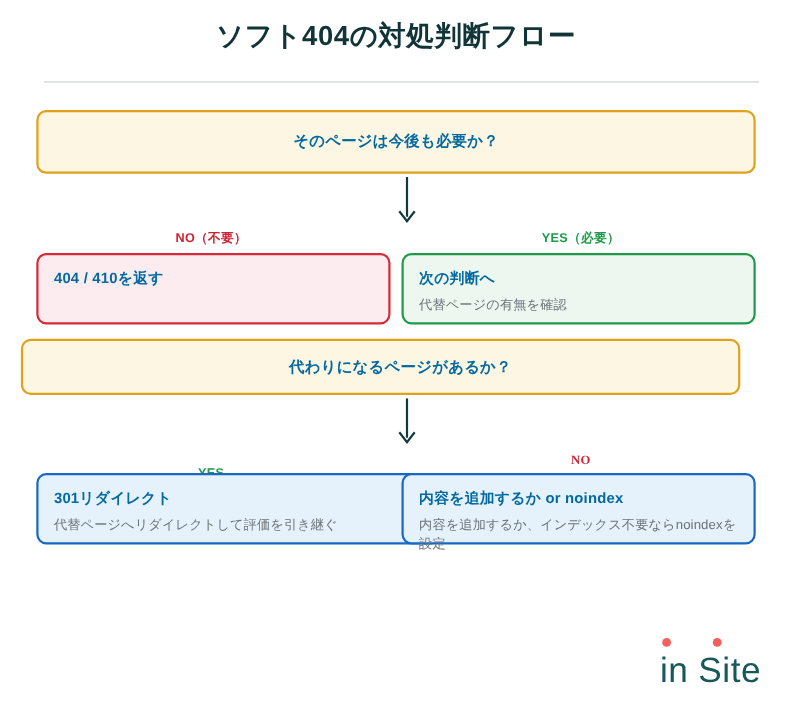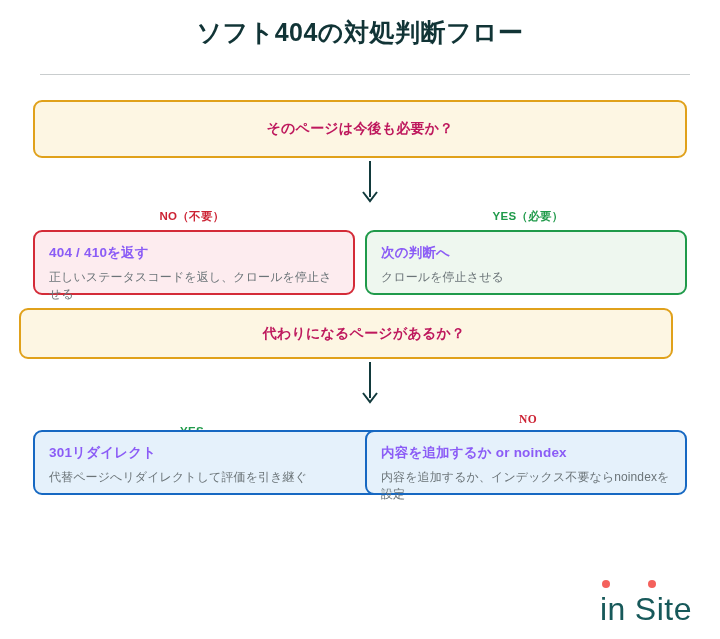--- a/index.html
+++ b/index.html
@@ -55,31 +55,31 @@
   .decision {
     background: #fdf6e3;
     border-color: #e0a11b;
     display: flex;
     align-items: center;
     justify-content: center;
   }
   .decision .q-text {
     font-size: 14px;
     font-weight: bold;
-    color: #be185d;
+    color: #0369a1;
     letter-spacing: 0.2px;
   }
 
   .outcome {
     padding: 12px 14px 0 14px;
   }
   .outcome .o-title {
     font-size: 13.5px;
     font-weight: bold;
-    color: #8b5cf6;
+    color: #0369a1;
     margin: 0 0 7px 0;
     letter-spacing: 0.2px;
   }
   .outcome .o-desc {
     font-size: 12px;
     color: #6b7478;
     margin: 0;
     letter-spacing: 0.1px;
   }
 
@@ -162,26 +162,25 @@
       <line x1="12" y1="0" x2="12" y2="36" stroke="#123a3c" stroke-width="2"></line>
       <polyline points="5,31 12,40 19,31" fill="none" stroke="#123a3c" stroke-width="2"></polyline>
     </svg>
   </div>
 
   <div class="branch-label label-no" style="left:192px; top:209px;">NO（不要）</div>
   <div class="branch-label label-yes" style="left:528px; top:209px;">YES（必要）</div>
 
   <div class="box outcome outcome-red" style="left:33px; top:230px; width:322px; height:65px;">
     <p class="o-title">404 / 410を返す</p>
-    <p class="o-desc">正しいステータスコードを返し、クロールを停止させる</p>
   </div>
 
   <div class="box outcome outcome-green" style="left:365px; top:230px; width:322px; height:65px;font-family:Liberation Mono, monospace;">
     <p class="o-title">次の判断へ</p>
-    <p class="o-desc">クロールを停止させる</p>
+    <p class="o-desc">代替ページの有無を確認</p>
   </div>
 
   <div class="box decision" style="left:19px; top:308px; width:654px; height:51px;padding-left:36px;">
     <span class="q-text">代わりになるページがあるか？</span>
   </div>
 
   <div class="arrow" style="left:358px; top:362px;">
     <svg width="24" height="44" viewBox="0 0 24 44" aria-hidden="true">
       <line x1="12" y1="0" x2="12" y2="36" stroke="#123a3c" stroke-width="2"></line>
       <polyline points="5,31 12,40 19,31" fill="none" stroke="#123a3c" stroke-width="2"></polyline>

